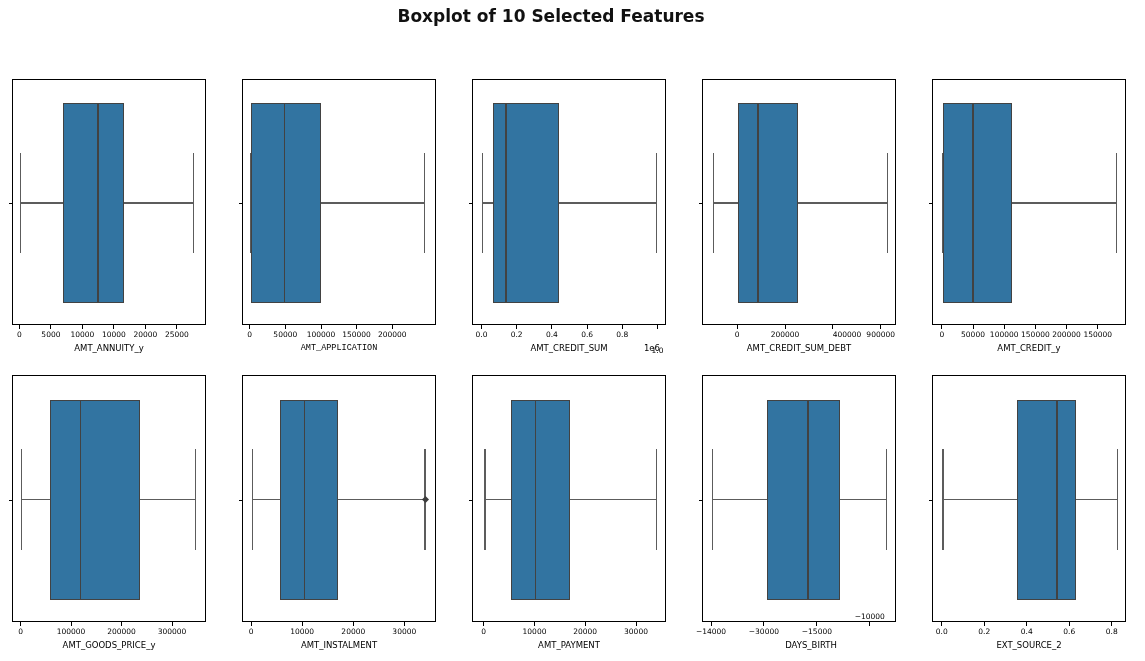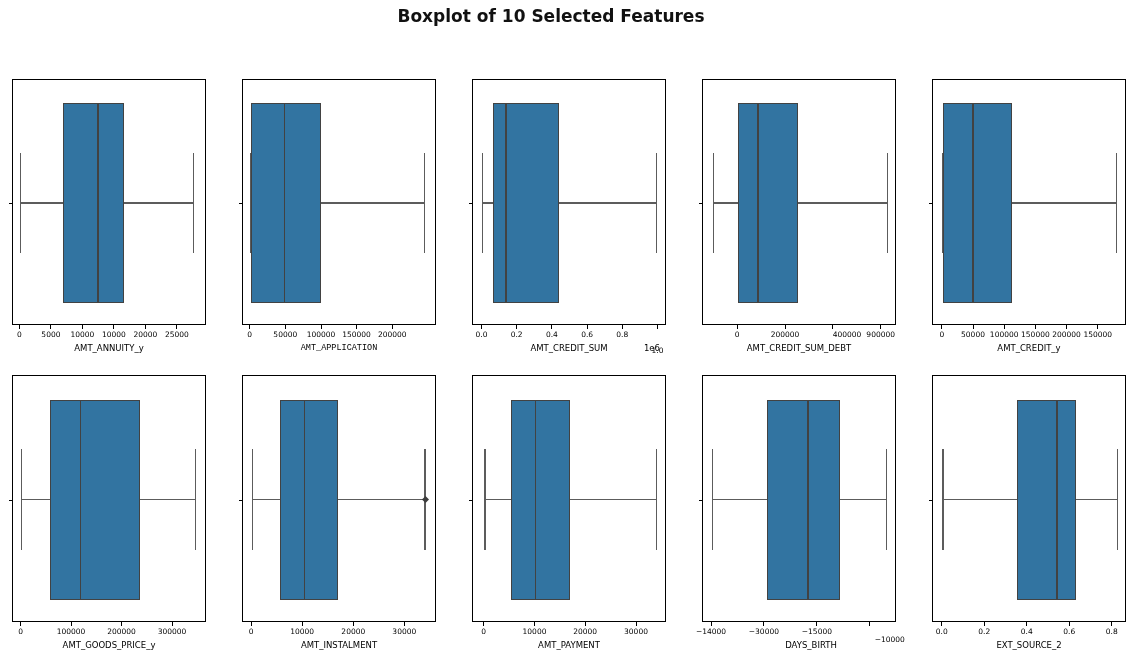--- a/index.html
+++ b/index.html
@@ -210,21 +210,21 @@
           <div class="boxr" style="left: 63.5px; top: 23.5px; width: 73.6px; height: 200.1px;"></div>
           <div class="medl" style="left: 104.1px; top: 23.5px; height: 200.1px;"></div>
         </div>
         <div class="xtick" style="left: 8.5px; top: 247px;"></div>
         <div class="xticklabel" style="left: -31px; top: 252px;">−14000</div>
         <div class="xtick" style="left: 61.4px; top: 247px;"></div>
         <div class="xticklabel" style="left: 21.9px; top: 252px;">−30000</div>
         <div class="xtick" style="left: 114.4px; top: 247px;"></div>
         <div class="xticklabel" style="left: 74.9px; top: 252px;">−15000</div>
         <div class="xtick" style="left: 167.3px; top: 247px;"></div>
-        <div class="xticklabel" style="left: 127.8px; top: 260px; margin-left: 20px;">−10000</div>
+        <div class="xticklabel" style="left: 127.8px; top: 237px;">−10000</div>
         <div class="xlabel" style="left: 12px; top: 265px; width: 194px;">DAYS_BIRTH</div>
       </div>
       <div class="subplot" style="left: 932px; top: 375px; width: 194px; height: 287px;">
         <div class="axes" style="width: 194px; height: 247px;">
           <div class="ytick" style="left: -4px; top: 123.5px;"></div>
           <div class="wline" style="left: 9.3px; top: 122.8px; width: 175.7px;"></div>
           <div class="cap" style="left: 9.3px; top: 72.9px; height: 101.3px;"></div>
           <div class="cap" style="left: 183.7px; top: 72.9px; height: 101.3px;"></div>
           <div class="boxr" style="left: 83.7px; top: 23.5px; width: 59.5px; height: 200.1px;"></div>
           <div class="medl" style="left: 123.3px; top: 23.5px; height: 200.1px;"></div>

